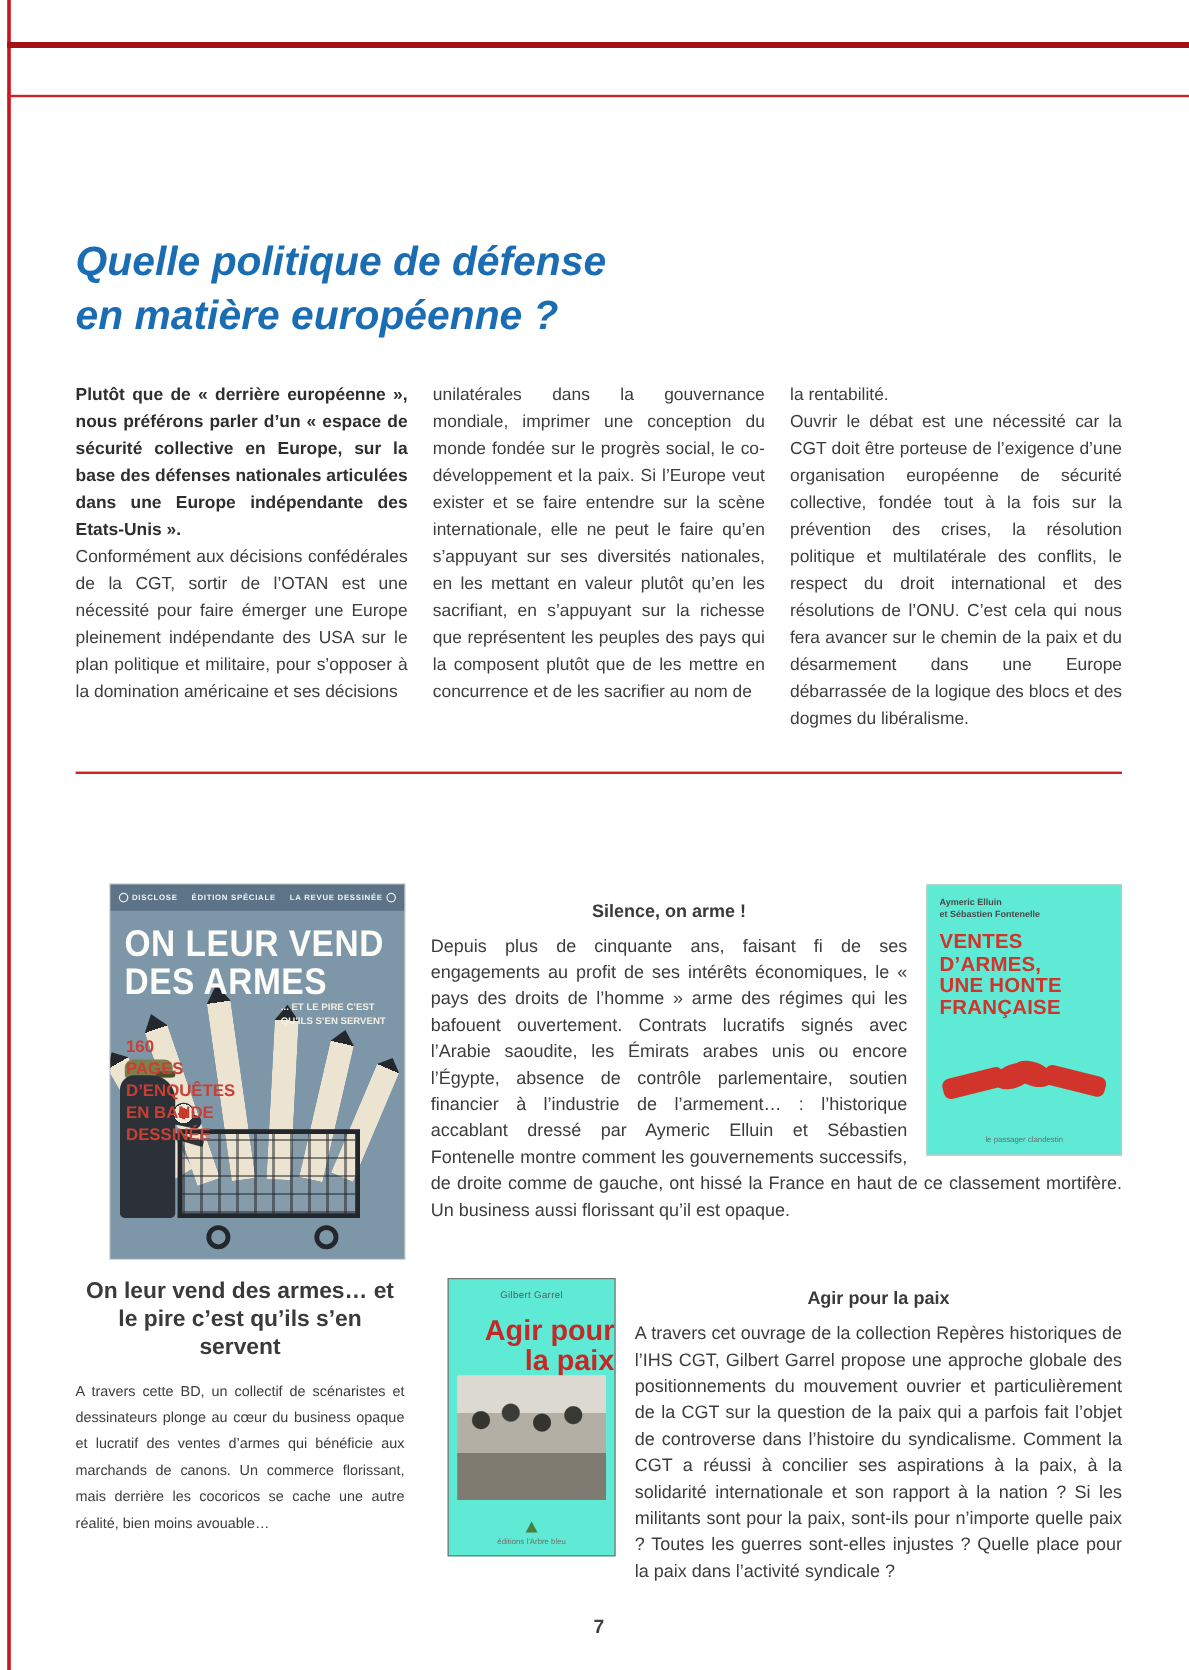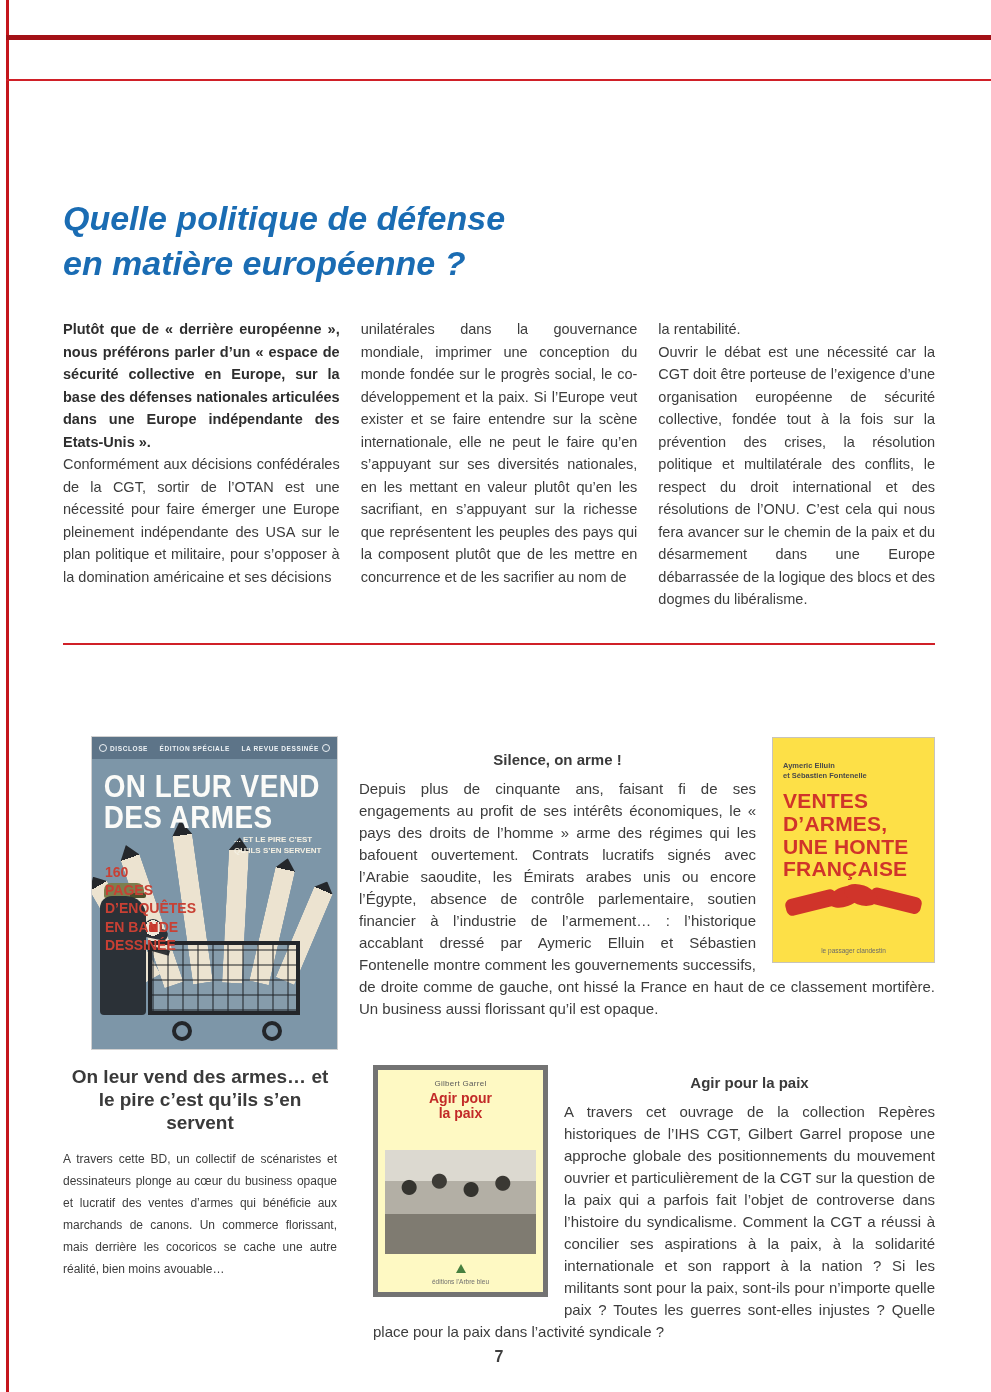--- a/index.html
+++ b/index.html
@@ -62,30 +62,30 @@
   .wheel.w1 { left:80px; } .wheel.w2 { left:170px; }
   .officer { position:absolute; left:8px; bottom:34px; width:56px; height:132px; z-index:3; }
   .officer-cap { position:absolute; top:0; left:4px; width:40px; height:15px; background:#7c7f4e; border-radius:7px 7px 2px 2px; }
   .officer-cap::after { content:""; position:absolute; left:26px; top:10px; width:16px; height:5px; background:#4c4f2c; border-radius:2px; }
   .officer-body { position:absolute; top:13px; left:0; width:46px; height:119px; background:#2b3137; border-radius:12px 20px 4px 4px; }
   .officer-arm { position:absolute; top:44px; left:34px; width:34px; height:11px; background:#2b3137; border-radius:5px; transform:rotate(12deg); }
   .cocarde { position:absolute; left:52px; bottom:112px; width:18px; height:18px; border-radius:50%; z-index:4;
              background:radial-gradient(circle,#c8362b 0 34%, #efe9da 34% 62%, #2b2f33 62% 100%); }
 
   
-  .cover2 { float:right; width:163px; height:226px; margin:0 0 10px 16px; background:#fde047; border:1px solid #c8c4ba; position:relative; padding:23px 10px; }
+  .cover2 { float:right; width:163px; height:226px; margin:0 0 10px 16px; background:#5eead4; border:1px solid #c8c4ba; position:relative; padding:9px 10px; }
   .c2-authors { font-size:7.5px; font-weight:bold; color:#4a4a4a; line-height:1.35; }
-  .c2-title { margin-top:9px; color:#d0342a; font-weight:bold; font-size:21px; line-height:1.08; letter-spacing:.2px; }
+  .c2-title { margin-top:9px; color:#d0342a; font-weight:bold; font-size:17px; line-height:1.08; letter-spacing:.2px; }
   .c2-art { position:absolute; left:12px; right:12px; bottom:32px; height:72px; width:calc(100% - 24px); }
   .c2-pub { position:absolute; bottom:8px; left:0; width:100%; text-align:center; font-size:6.5px; color:#6a6a6a; }
 
   
-  .cover3 { float:left; width:175px; height:232px; margin:2px 16px 8px 0; background:#fef9c3; border:5px solid #737373; position:relative; text-align:center; }
+  .cover3 { float:left; width:140px; height:232px; margin:2px 16px 8px 0; background:#5eead4; border:1px solid #737373; position:relative; text-align:center; }
   .c3-author { margin-top:9px; font-size:8px; color:#5a5a5a; letter-spacing:.3px; }
-  .c3-title { margin-top:3px; color:#c22a28; font-weight:bold; font-size:14px; line-height:1.05; }
+  .c3-title { margin-top:13px; color:#c22a28; font-weight:bold; font-size:24px; line-height:1.05;text-align:right; }
   .c3-photo { position:absolute; left:7px; right:7px; top:80px; height:104px;
               background:
                 radial-gradient(circle at 16% 36%, #35342f 7px, rgba(0,0,0,0) 8px),
                 radial-gradient(circle at 36% 30%, #3d3b36 7px, rgba(0,0,0,0) 8px),
                 radial-gradient(circle at 57% 38%, #34332e 7px, rgba(0,0,0,0) 8px),
                 radial-gradient(circle at 78% 32%, #3a3833 7px, rgba(0,0,0,0) 8px),
                 linear-gradient(180deg, #dcd9d0 0 30%, #b3afa5 30% 62%, #7f7b71 62% 100%); }
   .c3-tree { position:absolute; bottom:19px; left:50%; transform:translateX(-50%); width:0; height:0;
              border-left:5px solid transparent; border-right:5px solid transparent; border-bottom:9px solid #47803f; }
   .c3-pub { position:absolute; bottom:7px; left:0; width:100%; font-size:6.5px; color:#6f6f6f; }

